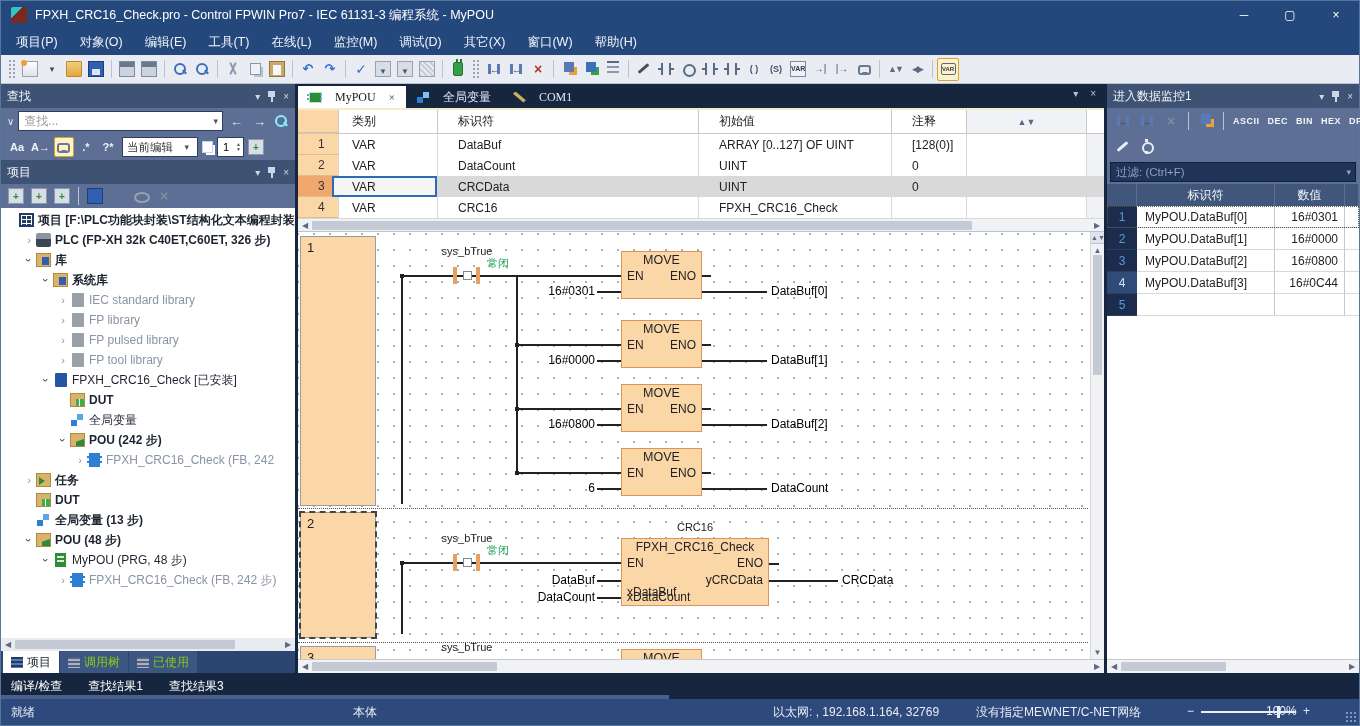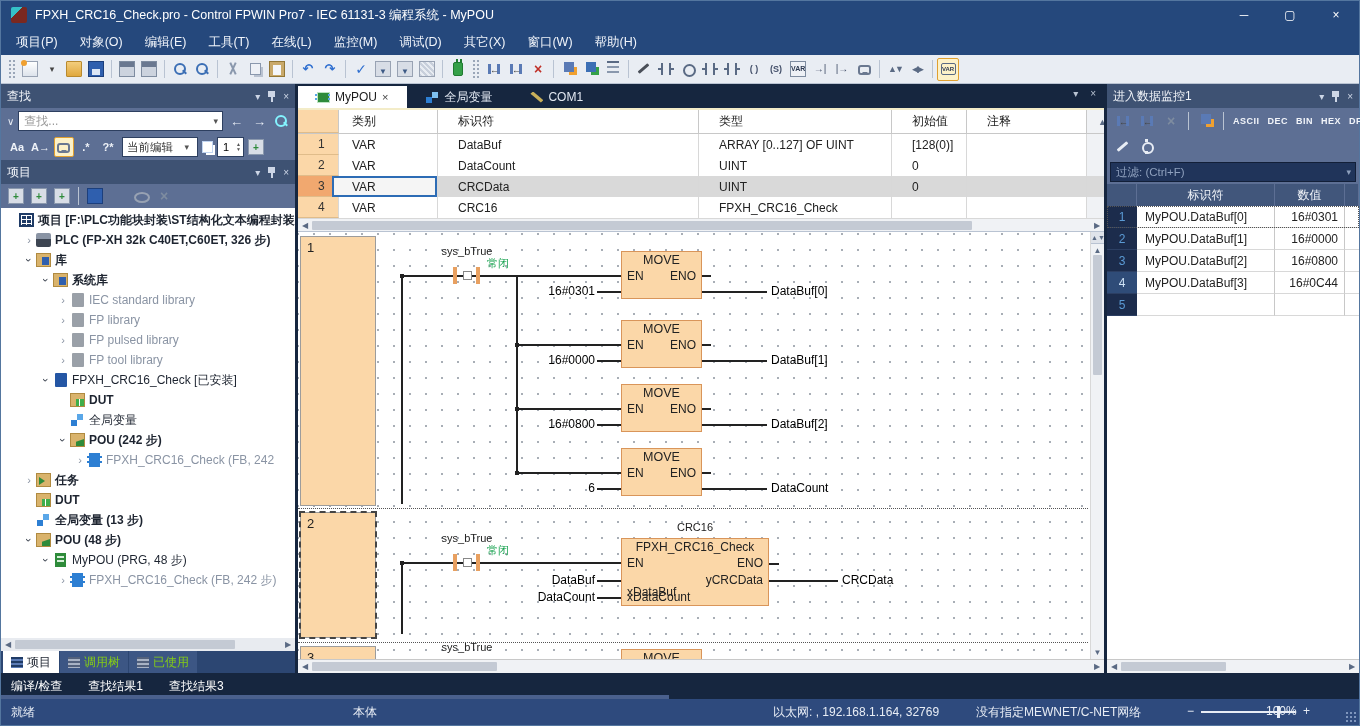--- a/index.html
+++ b/index.html
@@ -123,21 +123,21 @@
   .scroll-arrow { font-size:8px; color:#5a6a84; width:14px; text-align:center; flex:none; }
   .scroll-thumb { height:9px; background:#c4cad4; border-radius:1px; }
   .left-tabs { height:22px; background:#2c4672; display:flex; align-items:flex-start; padding-left:2px; gap:1px; flex:none; }
   .ltab { height:22px; display:flex; align-items:center; gap:4px; padding:0 8px; background:#3c5684; color:#84cc16; font-size:12px; }
   .ltab.active { background:#fff; color:#1d2430; }
   .ltab-ico { width:12px; height:11px; background:linear-gradient(#53617c 0 2px,transparent 2px) 0 0/100% 4px,#a8b2c4; }
   .ltab.active .ltab-ico { background:linear-gradient(#1f3b66 0 2px,transparent 2px) 0 0/100% 4px,#5a7ab5; }
 
   
   .doc-tabbar { height:24px; background:#16263f; display:flex; align-items:flex-end; flex:none; position:relative; }
-  .doc-tab { height:22px; display:flex; align-items:center; gap:5px; padding:0 19px; color:#e2e8f2; font-size:12px; }
+  .doc-tab { height:22px; display:flex; align-items:center; gap:13px; padding:0 11px; color:#e2e8f2; font-size:12px;font-family:Liberation Serif, serif; }
   .doc-tab.active { background:#fff; color:#1a1a1a; }
   .doc-tab .close-x { font-size:11px; color:#444; }
   .tabbar-ctrls { position:absolute; right:8px; top:4px; color:#b9c3d2; font-size:10px; display:flex; gap:12px; }
   .tab-ico { width:13px; height:11px; position:relative; flex:none; }
   .tab-ico.prg { background:#2e8b3a; box-shadow:inset 0 0 0 1px #bde4c2; }
   .tab-ico.prg::after { content:""; position:absolute; left:-2px; top:2px; width:2px; height:2px; background:#5aa7e8; box-shadow:0 4px #5aa7e8,13px 0 #5aa7e8,13px 4px #5aa7e8; }
   .tab-ico.gvar::before { content:""; position:absolute; left:0; top:5px; width:6px; height:6px; background:#2d7fd3; }
   .tab-ico.gvar::after { content:""; position:absolute; left:6px; top:0; width:6px; height:6px; background:#7ec0f0; }
   .tab-ico.wrench { background:#c9b05a; clip-path:polygon(20% 0,55% 35%,100% 80%,80% 100%,35% 55%,0 20%); }
   .cream-line { height:2px; background:#f3ecc8; flex:none; }
@@ -580,21 +580,20 @@
           <span>▾</span>
           <span>×</span>
         </div>
       </div>
       <div class="cream-line"></div>
       <div class="var-table" id="varTable">
           <div class="vt-row header">
             <div class="vt-cell vt-num"></div>
             <div class="vt-cell">类别</div>
             <div class="vt-cell">标识符</div>
-            <div class="vt-cell">类型</div>
             <div class="vt-cell">初始值</div>
             <div class="vt-cell">注释</div>
             <div class="vt-cell vt-scrollcol">▲▼</div>
           </div>
           <div class="vt-row">
             <div class="vt-cell vt-num">1</div>
             <div class="vt-cell">VAR</div>
             <div class="vt-cell">DataBuf</div>
             <div class="vt-cell">ARRAY [0..127] OF UINT</div>
             <div class="vt-cell">[128(0)]</div>

